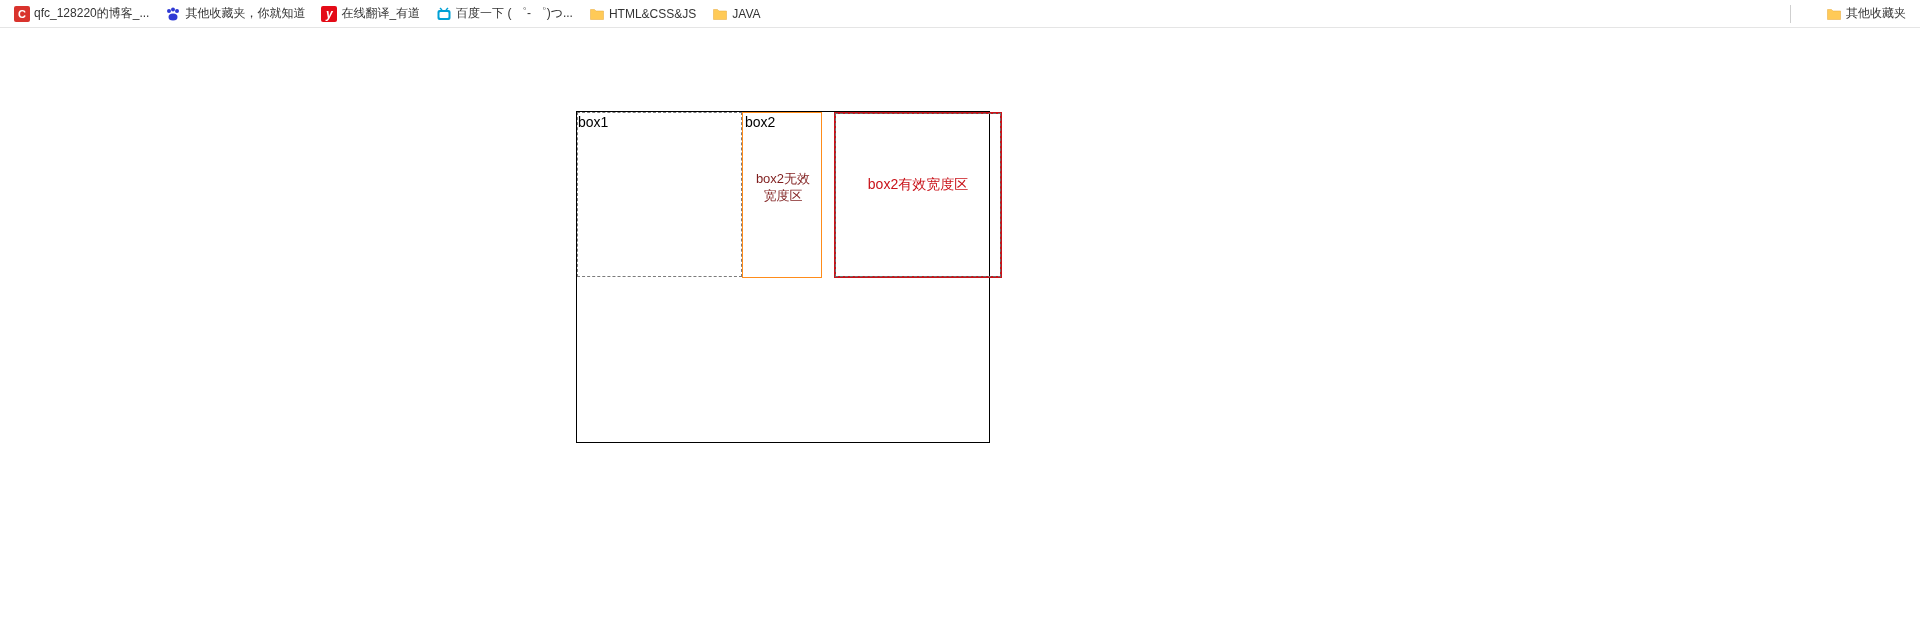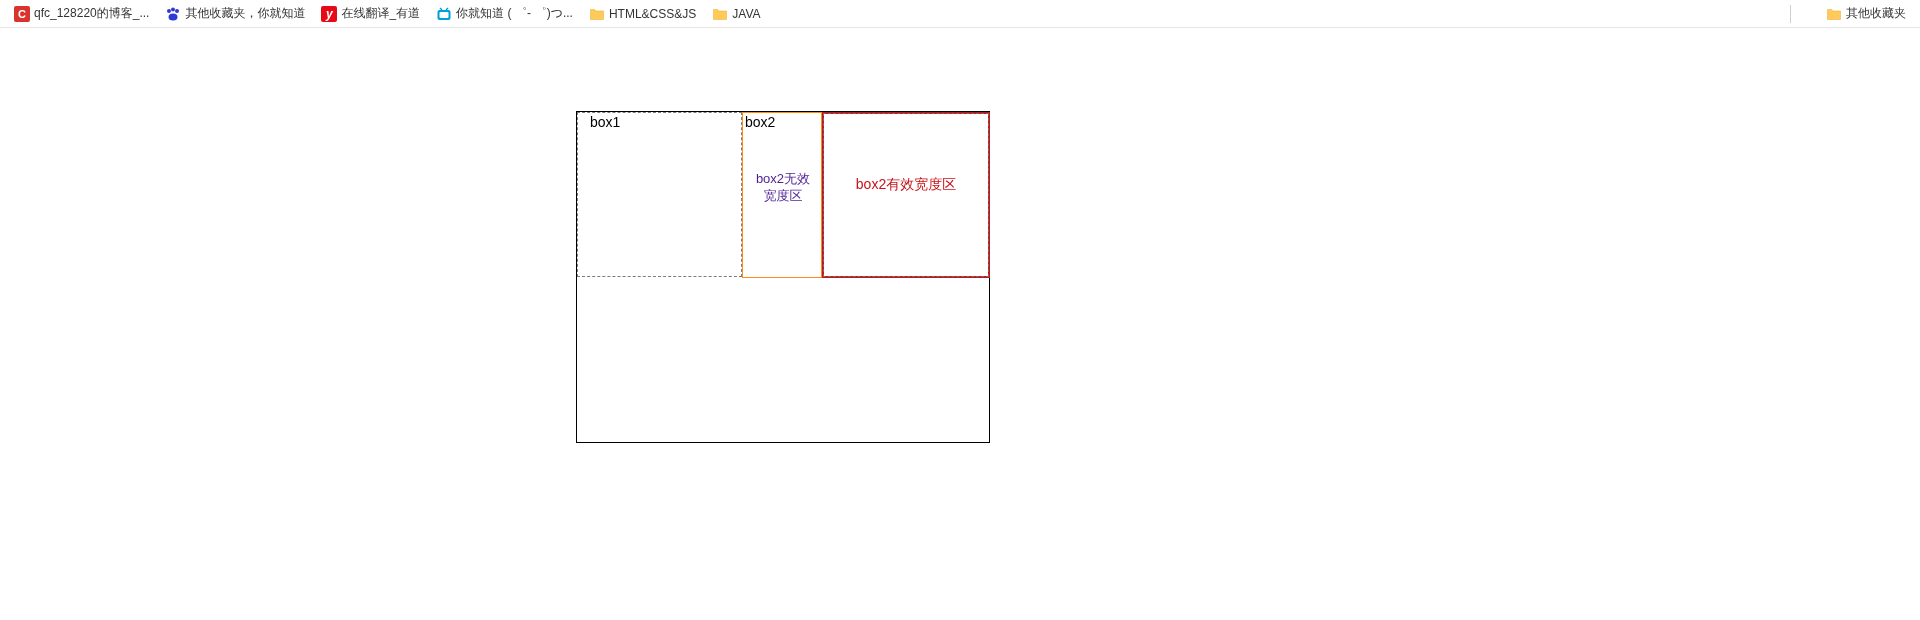--- a/index.html
+++ b/index.html
@@ -54,45 +54,45 @@
       height: 332px;
       border: 1px solid #000;
     }
 
     .box1 {
       position: absolute;
       left: 0; top: 0;
       width: 165px; height: 165px;
       border: 1px dashed #7b7b7b;
     }
-    .box1-label { font-size: 14px; padding: 1px 12px; }
+    .box1-label { font-size: 14px; padding: 1px 0; }
 
     .box2 {
       position: absolute;
       left: 165px; top: 0;
       width: 248px; height: 166px;
     }
     .box2-left {
       position: absolute;
       left: 0; top: 0;
       width: 80px; height: 166px;
       border: 1px solid #ff8c1a;
     }
     .box2-label { font-size: 14px; padding: 1px 2px; }
     .box2-invalid-text {
       position: absolute;
       top: 57px; left: 0; width: 80px;
       text-align: center;
       font-size: 13px;
       line-height: 17px;
-      color: #4c1d95;
+      color: #7f1d1d;
     }
     .box2-right {
       position: absolute;
-      left: 80px; top: 0;
+      left: 92px; top: 0;
       width: 168px; height: 166px;
     }
     .box2-right-border-red {
       position: absolute; inset: 0;
       border: 2px solid #c9131a;
     }
     .box2-right-border-dash {
       position: absolute; inset: 1px;
       border: 1px dashed #6d6d6d;
     }
@@ -134,21 +134,21 @@
 
     <div class="bookmark-item">
       <span class="bk-icon">
         <svg width="16" height="16" viewBox="0 0 16 16">
             <rect x="1.5" y="4" width="13" height="10" rx="2" fill="#00a1d6"></rect>
             <rect x="3.5" y="6" width="9" height="6" rx="1" fill="#fff"></rect>
             <line x1="4" y1="2" x2="6" y2="4" stroke="#00a1d6" stroke-width="1.5"></line>
             <line x1="12" y1="2" x2="10" y2="4" stroke="#00a1d6" stroke-width="1.5"></line>
           </svg>
       </span>
-      <span>你就知道 ( ゜- ゜)つ...</span>
+      <span>百度一下 ( ゜- ゜)つ...</span>
     </div>
 
     <div class="bookmark-item">
       <span class="bk-icon icon-folder">
         <svg width="16" height="16" viewBox="0 0 16 16">
             <path d="M1.5 3.5 h4 l1.5 1.5 h7.5 v8.5 h-13 z" fill="#ffca57" stroke="#e6a93a" stroke-width="0.5"></path>
           </svg>
       </span>
       <span>HTML&amp;CSS&amp;JS</span>
     </div>

